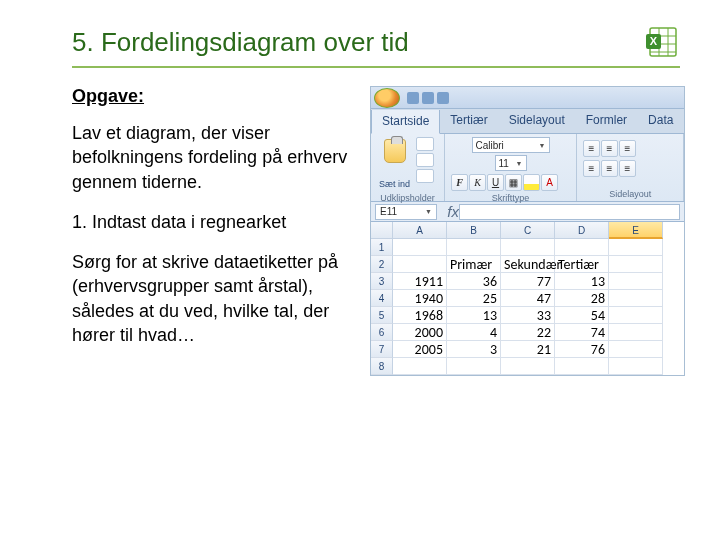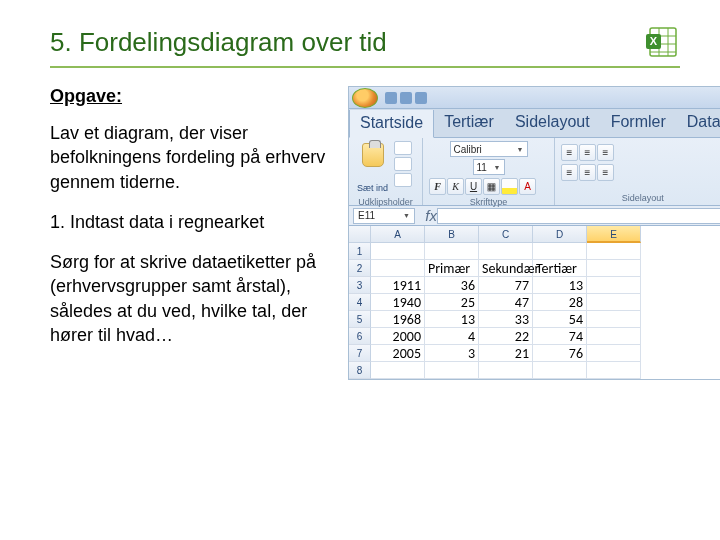--- a/index.html
+++ b/index.html
@@ -1,32 +1,32 @@
 <!DOCTYPE html>
 <html><head>
 <meta charset="utf-8">
 <style>
   * { box-sizing: border-box; margin: 0; padding: 0; }
   body { width: 720px; height: 540px; background: #fff; font-family: Verdana, Geneva, sans-serif; position: relative; overflow: hidden; }
-  .slide { padding: 24px 40px 0 50px; }
+  .slide { padding: 24px 40px 0 72px; }
   .title-row { display: flex; align-items: center; border-bottom: 2px solid #8fbc5a; padding-bottom: 6px; margin-bottom: 18px; }
   .title { font-size: 26px; color: #2a6a1a; font-weight: 400; flex: 1; }
   .excel-logo { width: 36px; height: 36px; display:flex; align-items:center; justify-content:center; }
   .excel-logo svg { width:36px; height:36px; }
   .content { display: flex; gap: 18px; }
   .left { flex: 0 0 280px; font-size: 18px; color: #000; }
   .subhead { font-weight: bold; text-decoration: underline; margin-bottom: 14px; }
   .para { margin-bottom: 16px; line-height: 1.35; }
   .right { flex: 1; border: 1px solid #a8bed4; background: #e4ecf7; font-size: 10px; color: #2a2a2a; }
   .ribbon-top { display:flex; align-items:center; height:22px; background: linear-gradient(#dbe6f4,#c5d6ec); border-bottom:1px solid #9fb8d4; }
   .office-btn { width:26px; height:20px; margin:1px 3px; background: radial-gradient(circle at 40% 35%, #ffcc66 30%, #e68a2e 60%, #b55a1a 100%); border-radius:50%; border:1px solid #7a3; }
   .qat { display:flex; gap:3px; padding:0 4px; }
   .qat span { width:12px; height:12px; background:#7aa0cc; border-radius:2px; }
   .tabs { display:flex; background:#cfdceb; border-bottom:1px solid #9fb8d4; }
-  .tab { padding:4px 10px 5px; font-size:16px; color:#2a4a78; border-right:1px solid transparent; }
+  .tab { padding:4px 10px 5px; font-size:12px; color:#2a4a78; border-right:1px solid transparent; }
   .tab.active { background:#e8eff8; border:1px solid #9fb8d4; border-bottom:1px solid #e8eff8; border-top:none; border-radius:0 0 0 0; position:relative; top:1px; }
   .ribbon-body { display:flex; background: linear-gradient(#e8eff8,#dde8f4); border-bottom:1px solid #9fb8d4; height:68px; }
   .group { border-right:1px solid #b7c9dd; padding:3px 6px 2px; display:flex; flex-direction:column; justify-content:space-between; }
   .group-label { font-size:9px; text-align:center; color:#5a6f8a; padding-top:2px; }
   .grp-top { display:flex; gap:4px; align-items:flex-start; flex:1; }
   .big-btn { display:flex; flex-direction:column; align-items:center; gap:16px; font-size:9px; color:#2a4a78; padding:2px; }
   .clip-ic { width:22px; height:24px; background:linear-gradient(#ffe9a8,#f5c95a); border:1px solid #c8a752; border-radius:3px 3px 5px 5px; position:relative; }
   .clip-ic::before{content:"";position:absolute;top:-4px;left:6px;width:10px;height:7px;border:1px solid #8a8a8a;border-bottom:none;border-radius:3px 3px 0 0;background:#ddd;}
   .mini-col { display:flex; flex-direction:column; gap:2px; }
   .mini { width:18px; height:14px; background:#fff; border:1px solid #b7c9dd; border-radius:2px; }

